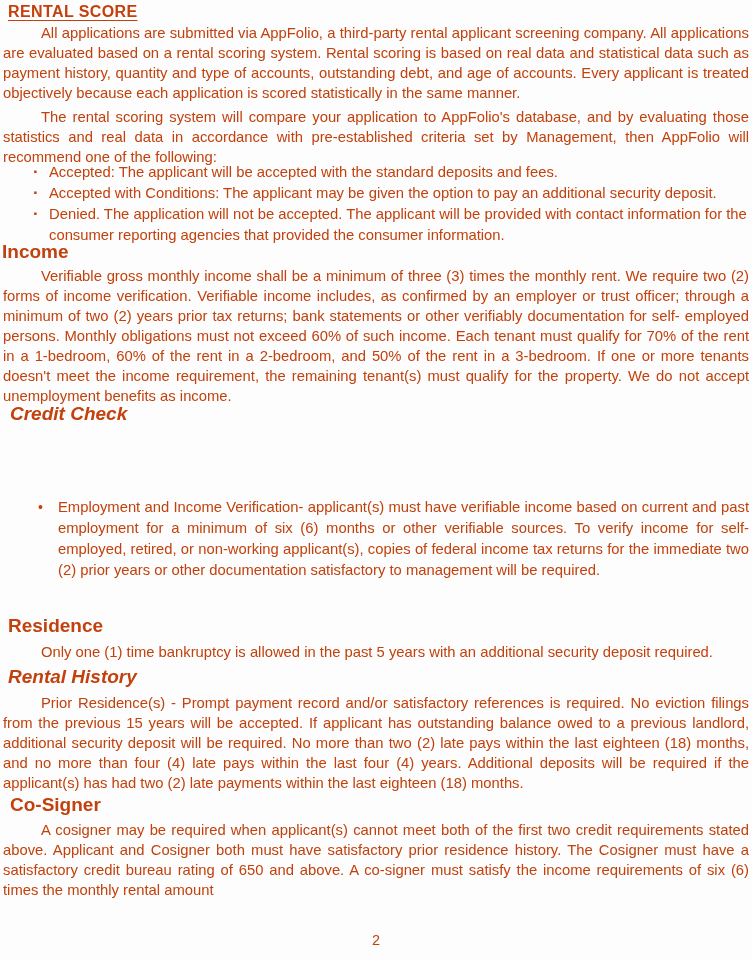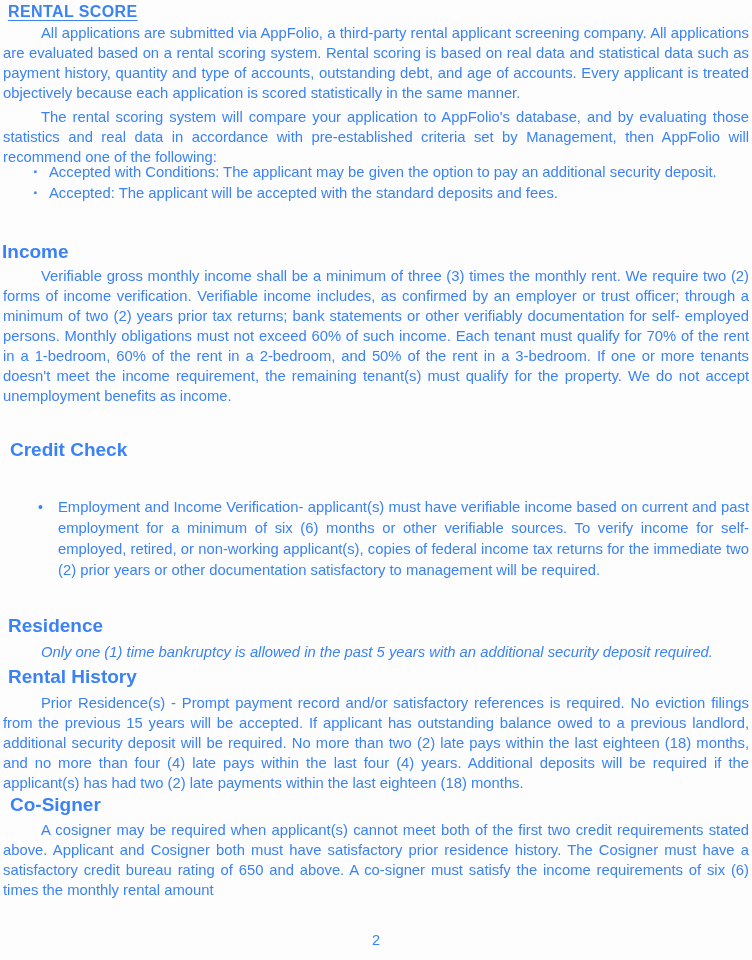--- a/index.html
+++ b/index.html
@@ -1,21 +1,21 @@
 <!DOCTYPE html>
 <html><head>
 <meta charset="utf-8">
 <style>
   html,body { margin:0; padding:0; background:#ffffff; }
   .page {
     position:relative;
     width:752px;
     height:960px;
     background:#fdfdfd;
-    color:#3b82f6;
+    color:#c2410c;
     font-family:"Liberation Sans","DejaVu Sans",sans-serif;
     font-size:14.8px;
     line-height:20px;
     overflow:hidden;
   }
   .abs { position:absolute; left:3px; width:746px; }
   .para { text-align:justify; text-indent:38px; margin:0; }
   .doc-title {
     position:absolute; top:2px; left:8px;
     font-size:16px; font-weight:bold; letter-spacing:0.4px;
@@ -55,40 +55,41 @@
 
 <div class="page">
 
   <h1 class="doc-title">RENTAL SCORE</h1>
 
   <p class="para abs" style="top:23px;">All applications are submitted via AppFolio, a third-party rental applicant screening company. All applications are evaluated based on a rental scoring system. Rental scoring is based on real data and statistical data such as payment history, quantity and type of accounts, outstanding debt, and age of accounts. Every applicant is treated objectively because each application is scored statistically in the same manner.</p>
 
   <p class="para abs" style="top:107px;">The rental scoring system will compare your application to AppFolio's database, and by evaluating those statistics and real data in accordance with pre-established criteria set by Management, then AppFolio will recommend one of the following:</p>
 
   <ul class="blist abs" style="top:162px;">
+    <li>Accepted: The applicant will be accepted with the standard deposits and fees.</li>
     <li>Accepted with Conditions: The applicant may be given the option to pay an additional security deposit.</li>
-    <li>Accepted: The applicant will be accepted with the standard deposits and fees.</li>
+    <li>Denied. The application will not be accepted. The applicant will be provided with contact information for the consumer reporting agencies that provided the consumer information.</li>
   </ul>
 
   <h2 class="sec-h" style="top:242px; left:2px;">Income</h2>
 
   <p class="para abs" style="top:266px;">Verifiable gross monthly income shall be a minimum of three (3) times the monthly rent. We require two (2) forms of income verification. Verifiable income includes, as confirmed by an employer or trust officer; through a minimum of two (2) years prior tax returns; bank statements or other verifiably documentation for self- employed persons. Monthly obligations must not exceed 60% of such income. Each tenant must qualify for 70% of the rent in a 1-bedroom, 60% of the rent in a 2-bedroom, and 50% of the rent in a 3-bedroom. If one or more tenants doesn't meet the income requirement, the remaining tenant(s) must qualify for the property. We do not accept unemployment benefits as income.</p>
 
-  <h2 class="sec-h" style="top:440px; left:10px;">Credit Check</h2>
+  <h2 class="sec-h" style="top:404px; left:10px;font-style:italic;">Credit Check</h2>
 
 
   <ul class="rlist abs" style="top:497px;">
     <li>Employment and Income Verification- applicant(s) must have verifiable income based on current and past employment for a minimum of six (6) months or other verifiable sources. To verify income for self-employed, retired, or non-working applicant(s), copies of federal income tax returns for the immediate two (2) prior years or other documentation satisfactory to management will be required.</li>
   </ul>
 
   <h2 class="sec-h" style="top:616px; left:8px;">Residence</h2>
 
-  <p class="para abs" style="top:642px;font-style:italic;">Only one (1) time bankruptcy is allowed in the past 5 years with an additional security deposit required.</p>
+  <p class="para abs" style="top:642px;">Only one (1) time bankruptcy is allowed in the past 5 years with an additional security deposit required.</p>
 
-  <h2 class="sec-h" style="top:667px; left:8px;">Rental History</h2>
+  <h2 class="sec-h" style="top:667px; left:8px;font-style:italic;">Rental History</h2>
 
   <p class="para abs" style="top:693px;">Prior Residence(s) - Prompt payment record and/or satisfactory references is required. No eviction filings from the previous 15 years will be accepted. If applicant has outstanding balance owed to a previous landlord, additional security deposit will be required. No more than two (2) late pays within the last eighteen (18) months, and no more than four (4) late pays within the last four (4) years. Additional deposits will be required if the applicant(s) has had two (2) late payments within the last eighteen (18) months.</p>
 
   <h2 class="sec-h" style="top:795px; left:10px;">Co-Signer</h2>
 
   <p class="para abs" style="top:820px;">A cosigner may be required when applicant(s) cannot meet both of the first two credit requirements stated above. Applicant and Cosigner both must have satisfactory prior residence history. The Cosigner must have a satisfactory credit bureau rating of 650 and above. A co-signer must satisfy the income requirements of six (6) times the monthly rental amount</p>
 
   <div class="page-num">2</div>
 
 </div>

